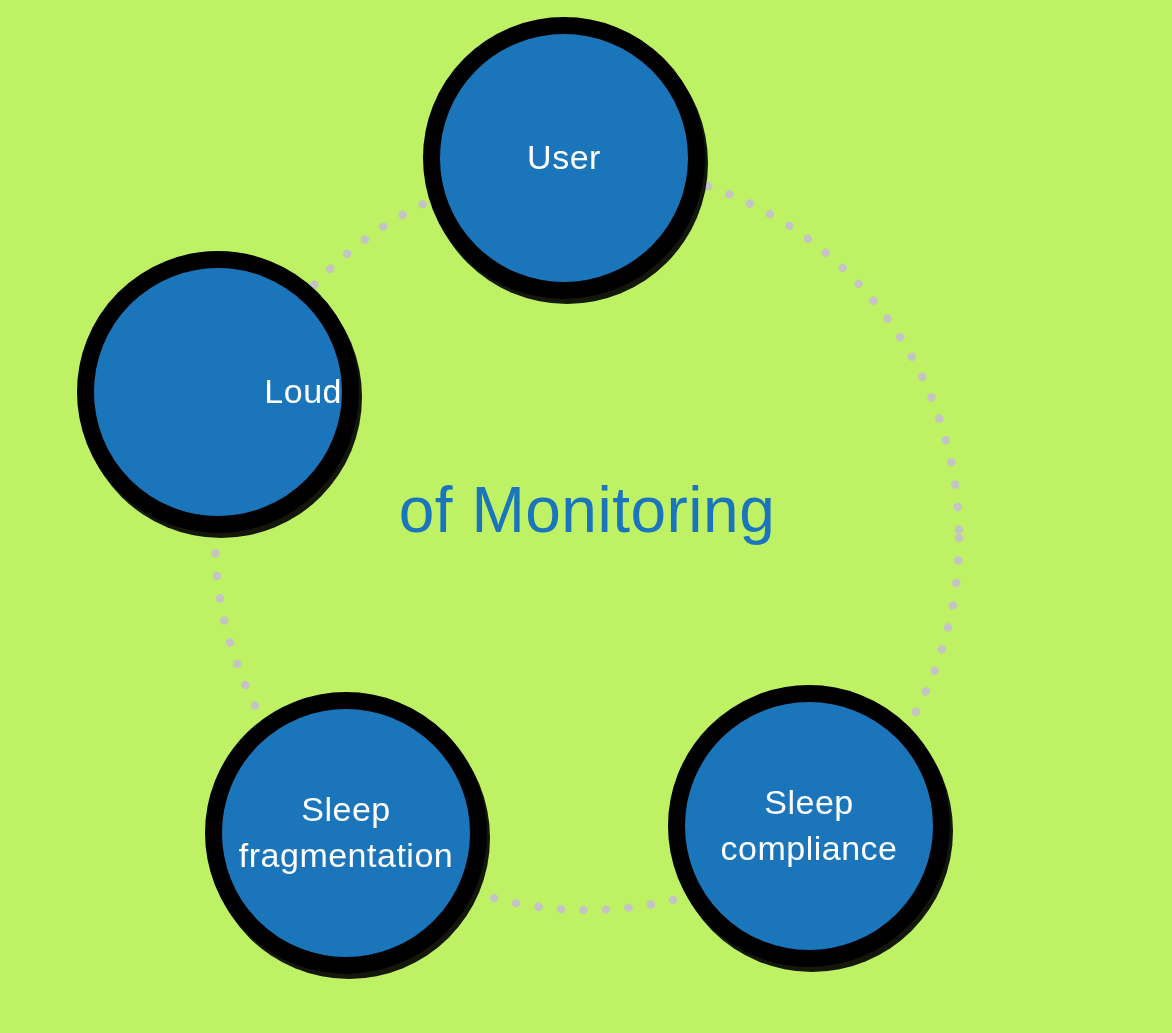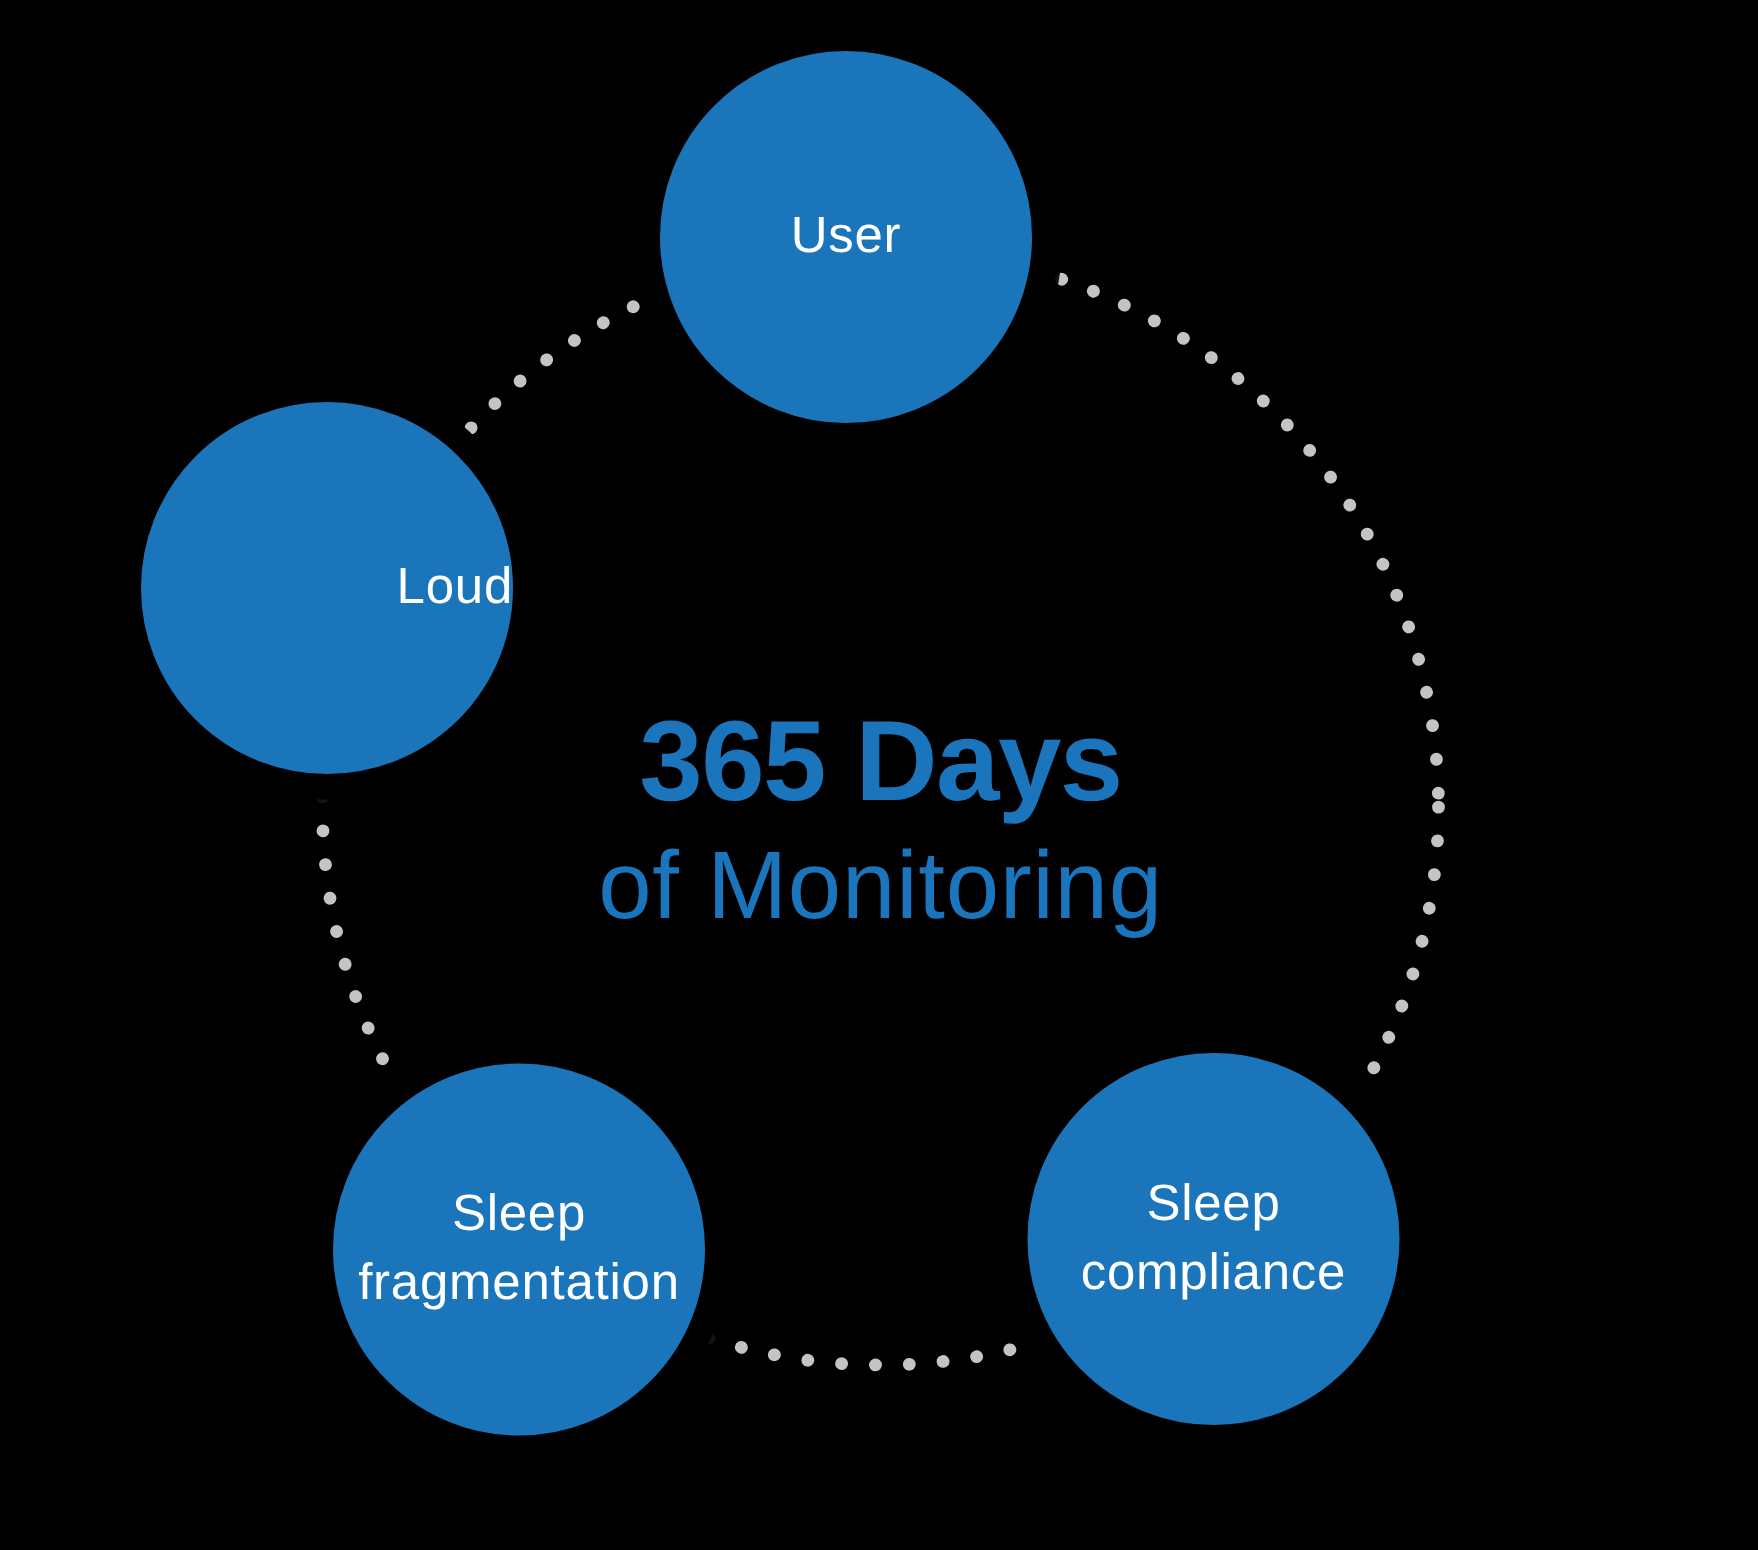--- a/index.html
+++ b/index.html
@@ -3,21 +3,21 @@
 <meta charset="utf-8">
 <style>
   * { margin: 0; padding: 0; box-sizing: border-box; }
   html, body { background: #ffffff; }
   body { font-family: "Liberation Sans", sans-serif; }
 
   .canvas {
     position: relative;
     width: 1172px;
     height: 1033px;
-    background: #000000;
+    background: #bef264;
     overflow: hidden;
     margin: 0 auto;
   }
 
   .dotted-ring-svg {
     position: absolute;
     left: 0;
     top: 0;
     width: 1172px;
     height: 1033px;
@@ -109,17 +109,16 @@
   </div>
 
   <div class="node pos-lower-right">
     <div class="node-label">
       <span>Sleep</span>
       <span>compliance</span>
     </div>
   </div>
 
   <div class="center-title">
-    <div class="title-main">365 Days</div>
     <div class="title-sub">of Monitoring</div>
   </div>
 
 </div>
 
 </body></html>

